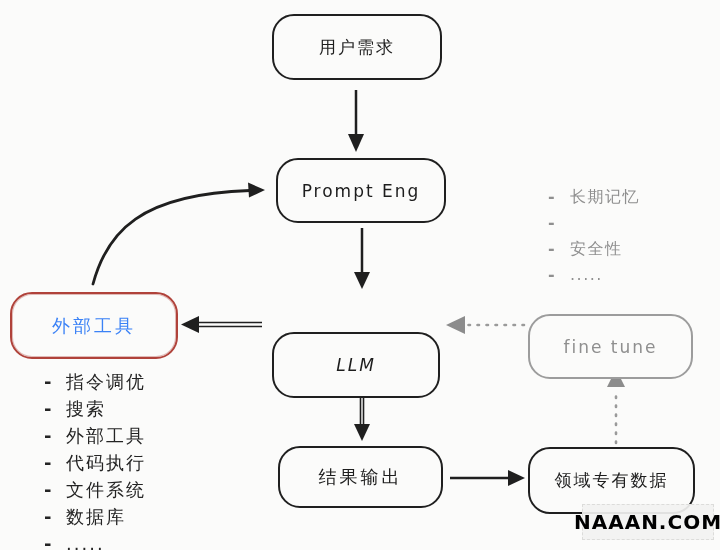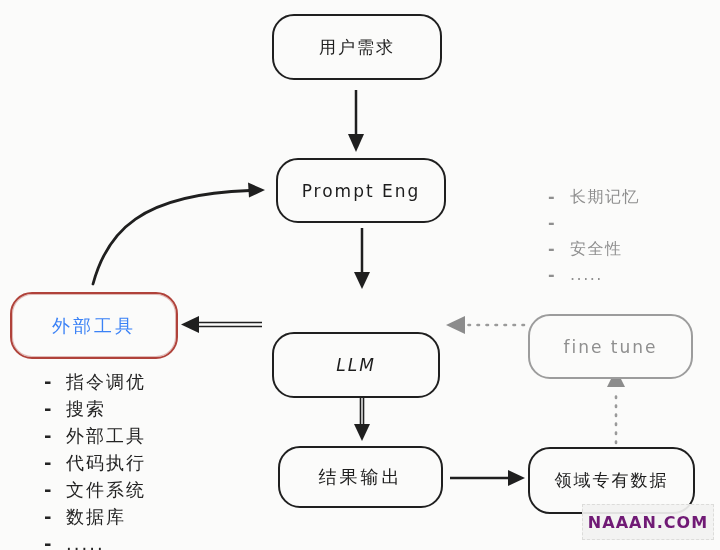--- a/index.html
+++ b/index.html
@@ -68,22 +68,22 @@
   .watermark {
     position: absolute;
     left: 582px; top: 504px;
     width: 130px; height: 34px;
     z-index: 3;
     display: flex;
     align-items: center;
     justify-content: center;
     background: rgba(242,242,241,0.92);
     border: 1px dashed #dcdcda;
-    color: #701a75;
-    font-size: 16px;
+    color: #000000;
+    font-size: 20px;
     font-weight: bold;
     letter-spacing: 1px;
   }
 </style>
 </head>
 <body>
 
 <div class="canvas">
 
   <svg class="arrows" viewBox="0 0 720 550" xmlns="http://www.w3.org/2000/svg">

